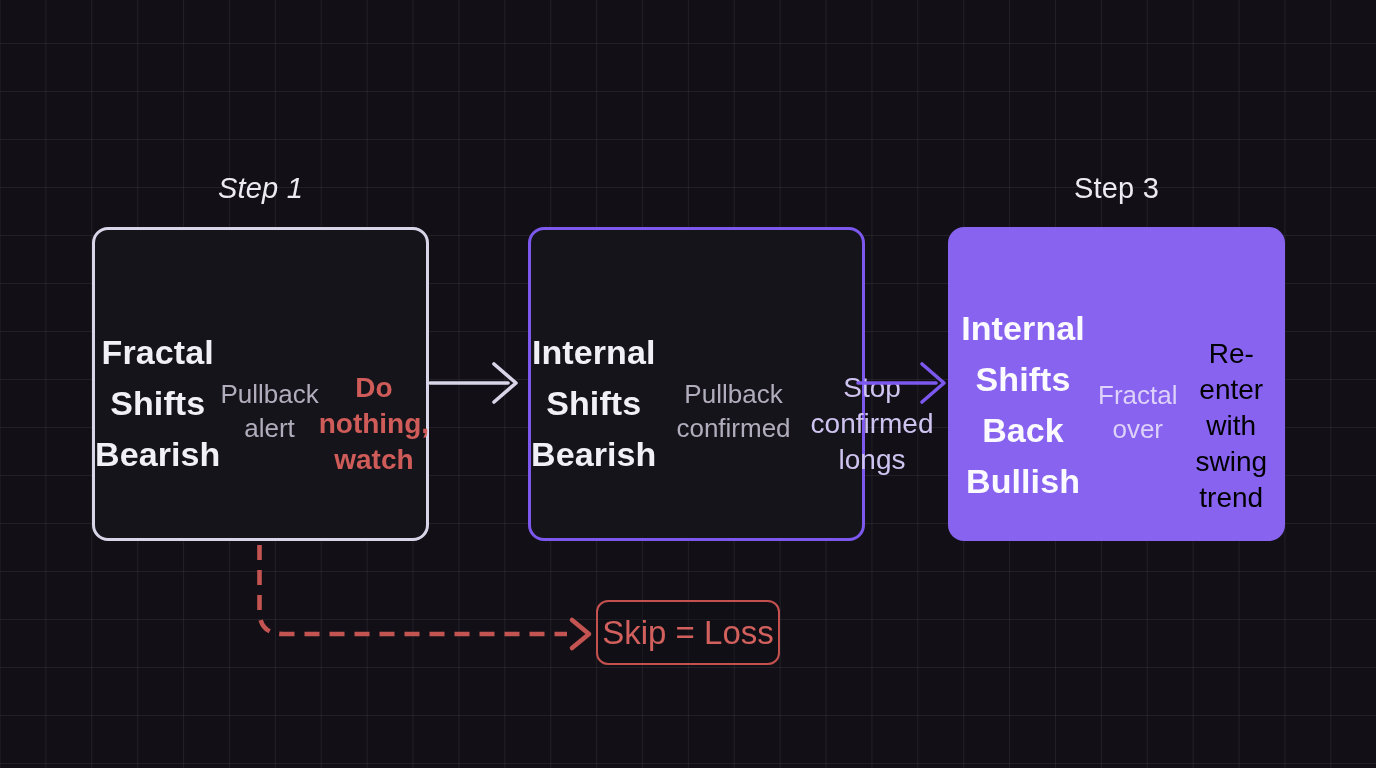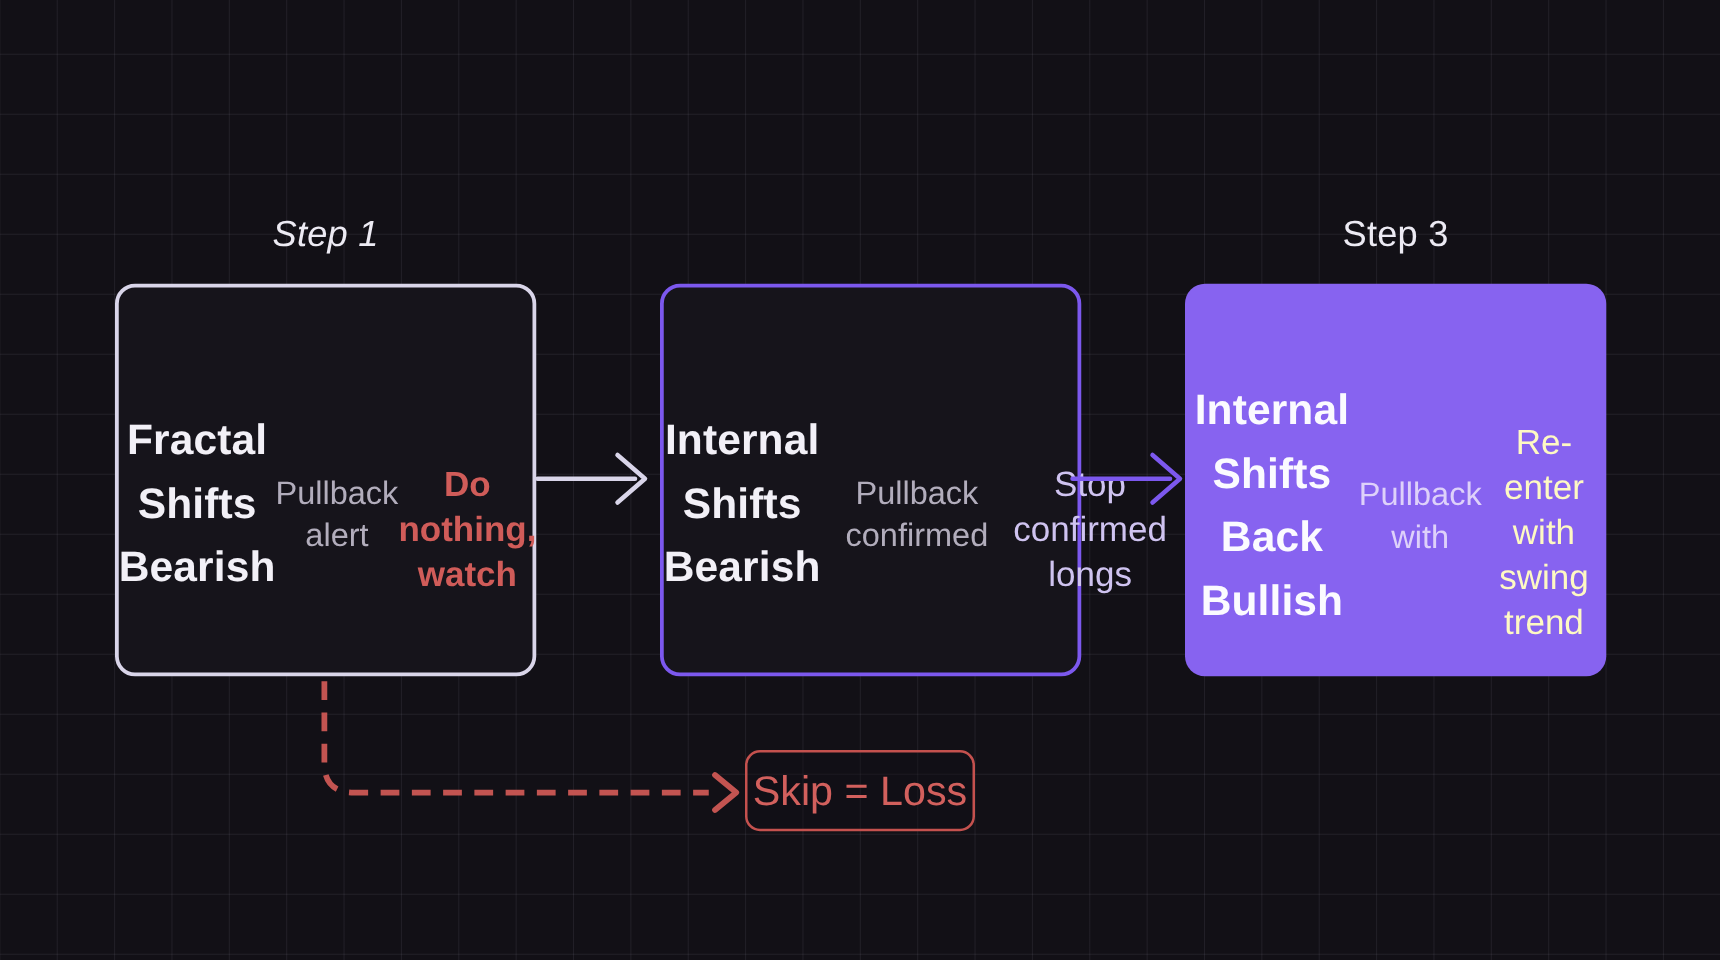--- a/index.html
+++ b/index.html
@@ -66,21 +66,21 @@
   .card.s3 .card-subtitle{color:#ded1fa;}
 
   .card-action{
     margin-top:41px;
     font-size:28px;
     line-height:36px;
     text-align:center;
   }
   .card.s1 .card-action{color:#d05c59;font-weight:bold;}
   .card.s2 .card-action{color:#cfc3f0;}
-  .card.s3 .card-action{margin-top:42px;color:#fef9c3;max-width:250px;}
+  .card.s3 .card-action{margin-top:42px;color:#000000;max-width:250px;}
 
   .arrow-layer{
     position:absolute;
     left:0;top:0;width:1376px;height:768px;
     pointer-events:none;
   }
 
   .skip-box{
     position:absolute;
     left:596px;top:600px;
@@ -111,21 +111,21 @@
   </div>
 
   <div class="card s2">
     <div class="card-title">Internal Shifts Bearish</div>
     <div class="card-subtitle">Pullback confirmed</div>
     <div class="card-action">Stop confirmed longs</div>
   </div>
 
   <div class="card s3">
     <div class="card-title">Internal Shifts Back Bullish</div>
-    <div class="card-subtitle">Pullback with</div>
+    <div class="card-subtitle">Fractal over</div>
     <div class="card-action">Re-enter with swing trend</div>
   </div>
 
   <svg class="arrow-layer" width="1376" height="768" viewBox="0 0 1376 768">
 
     <g stroke="#d9d5e9" stroke-width="3.6" fill="none" stroke-linecap="round" stroke-linejoin="round">
       <path d="M430 383 H508"></path>
       <path d="M494 364 L516 383 L494 402"></path>
     </g>
 

